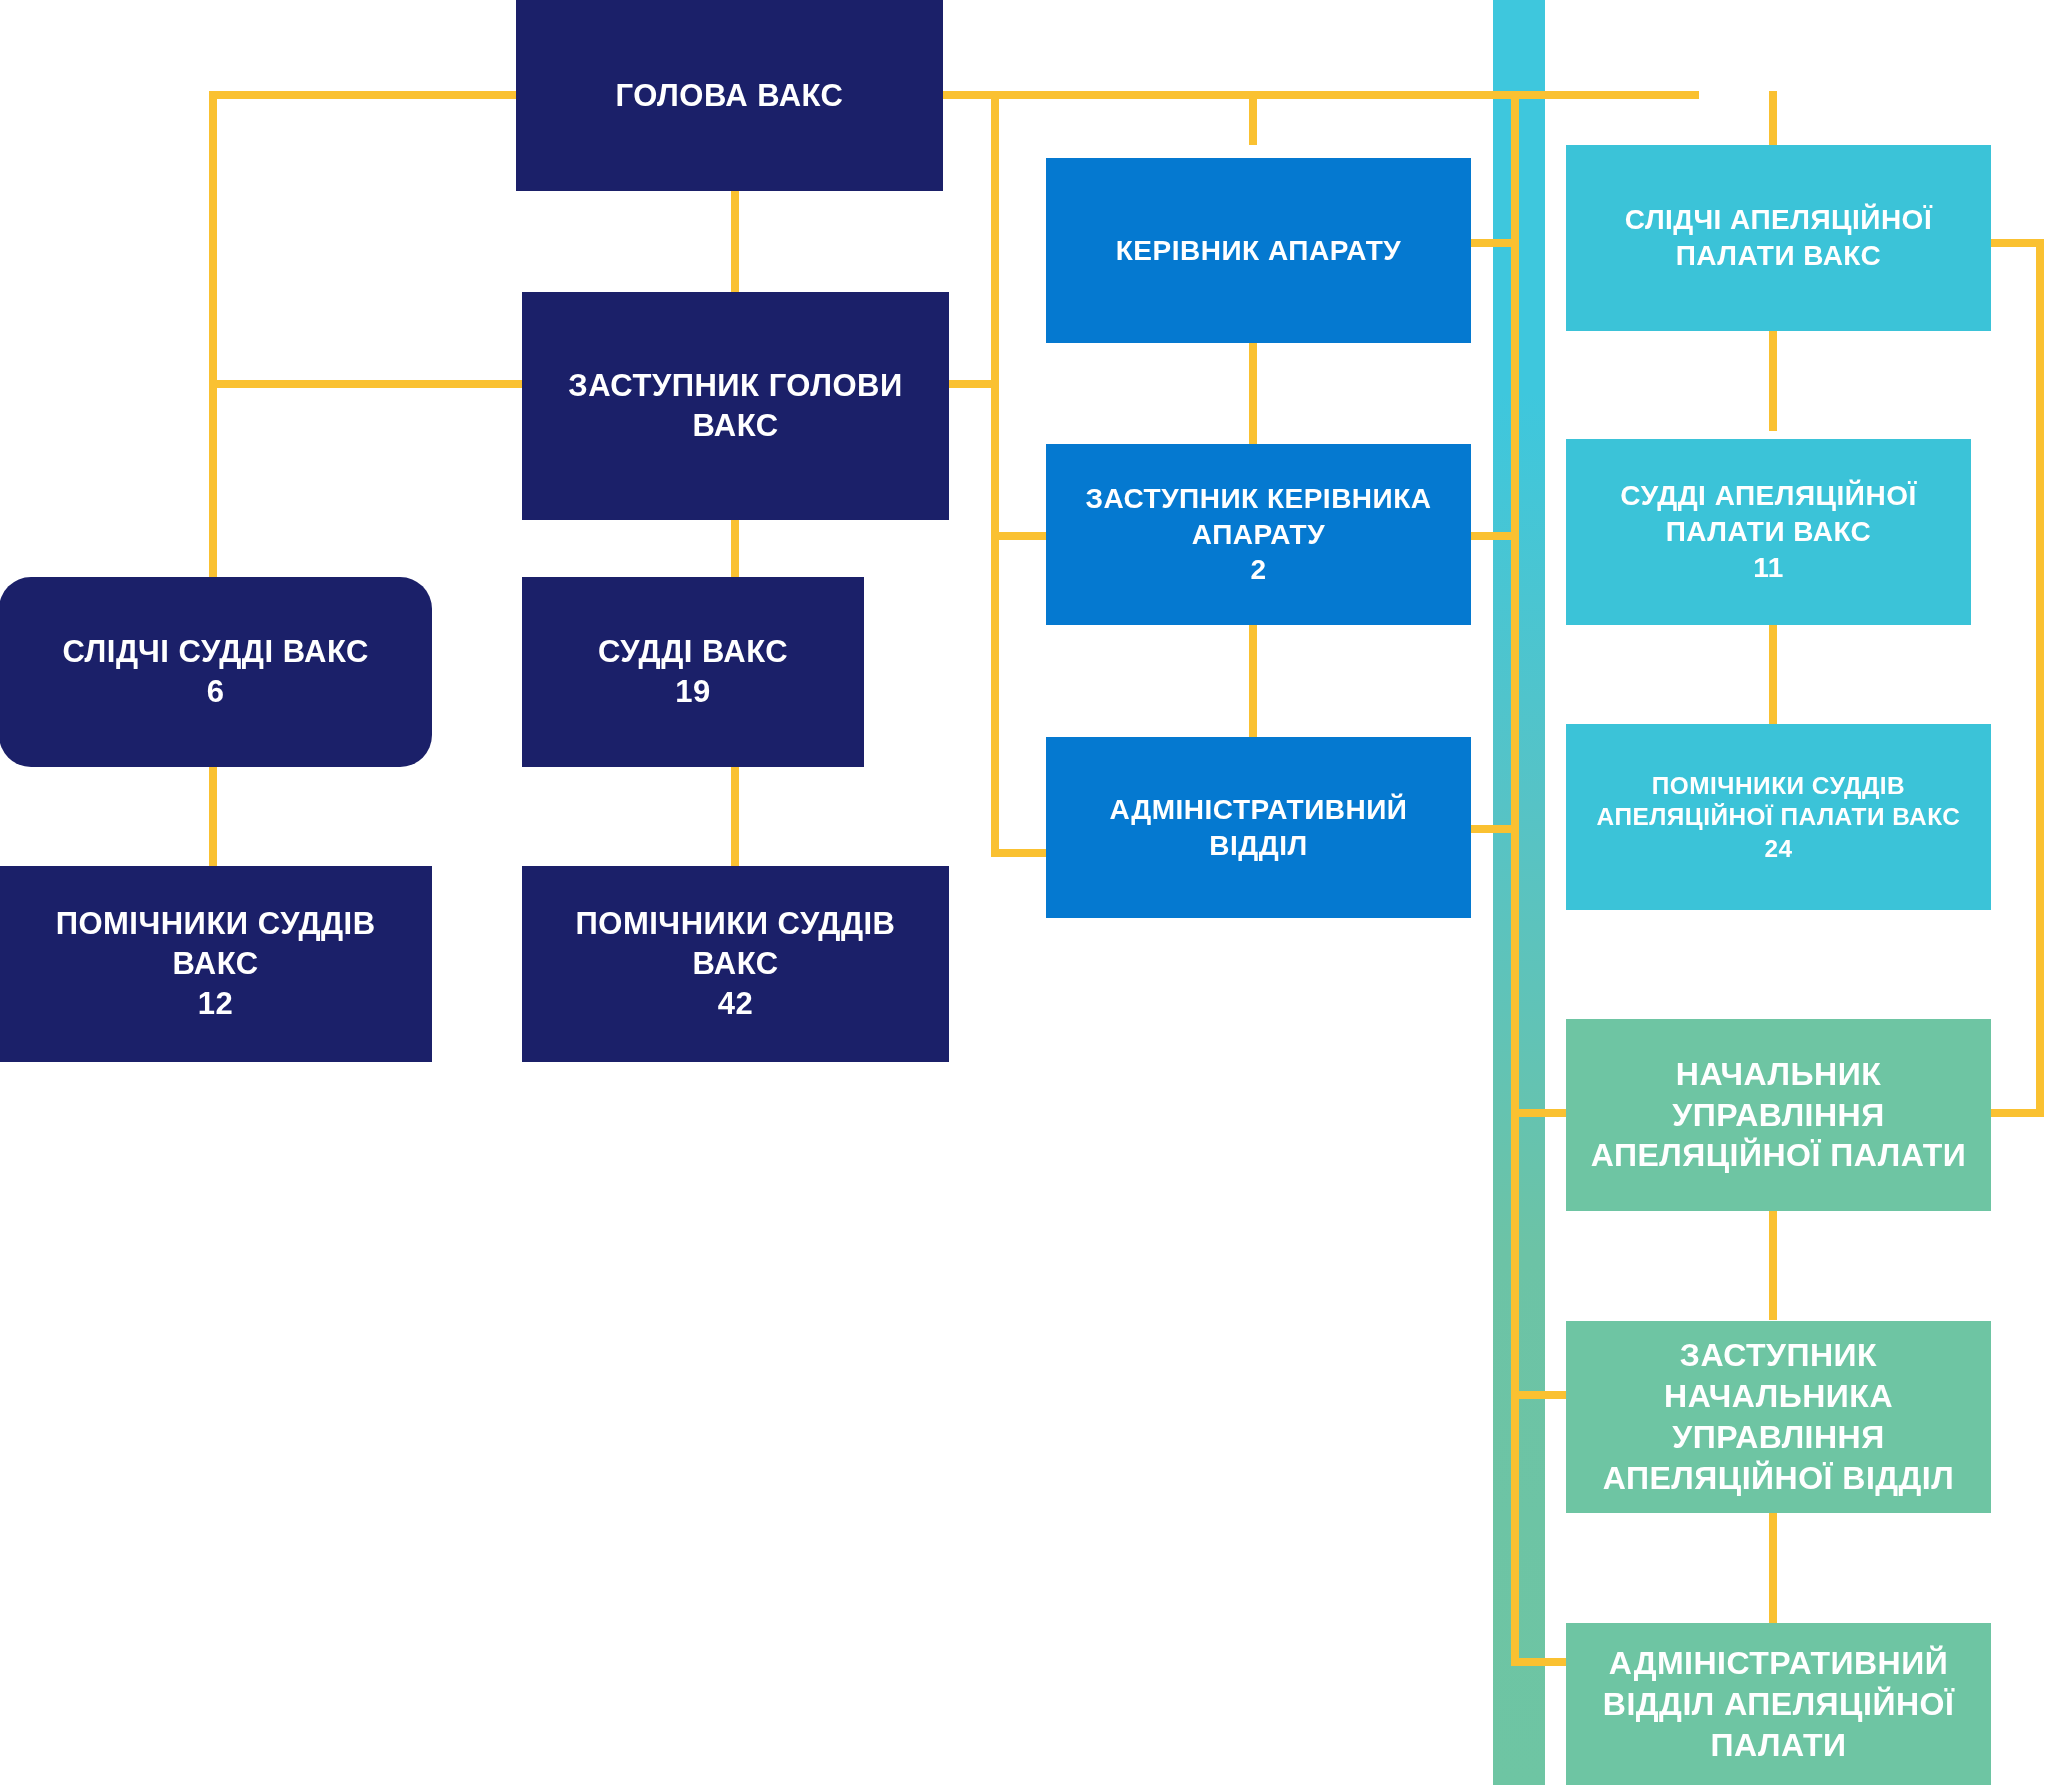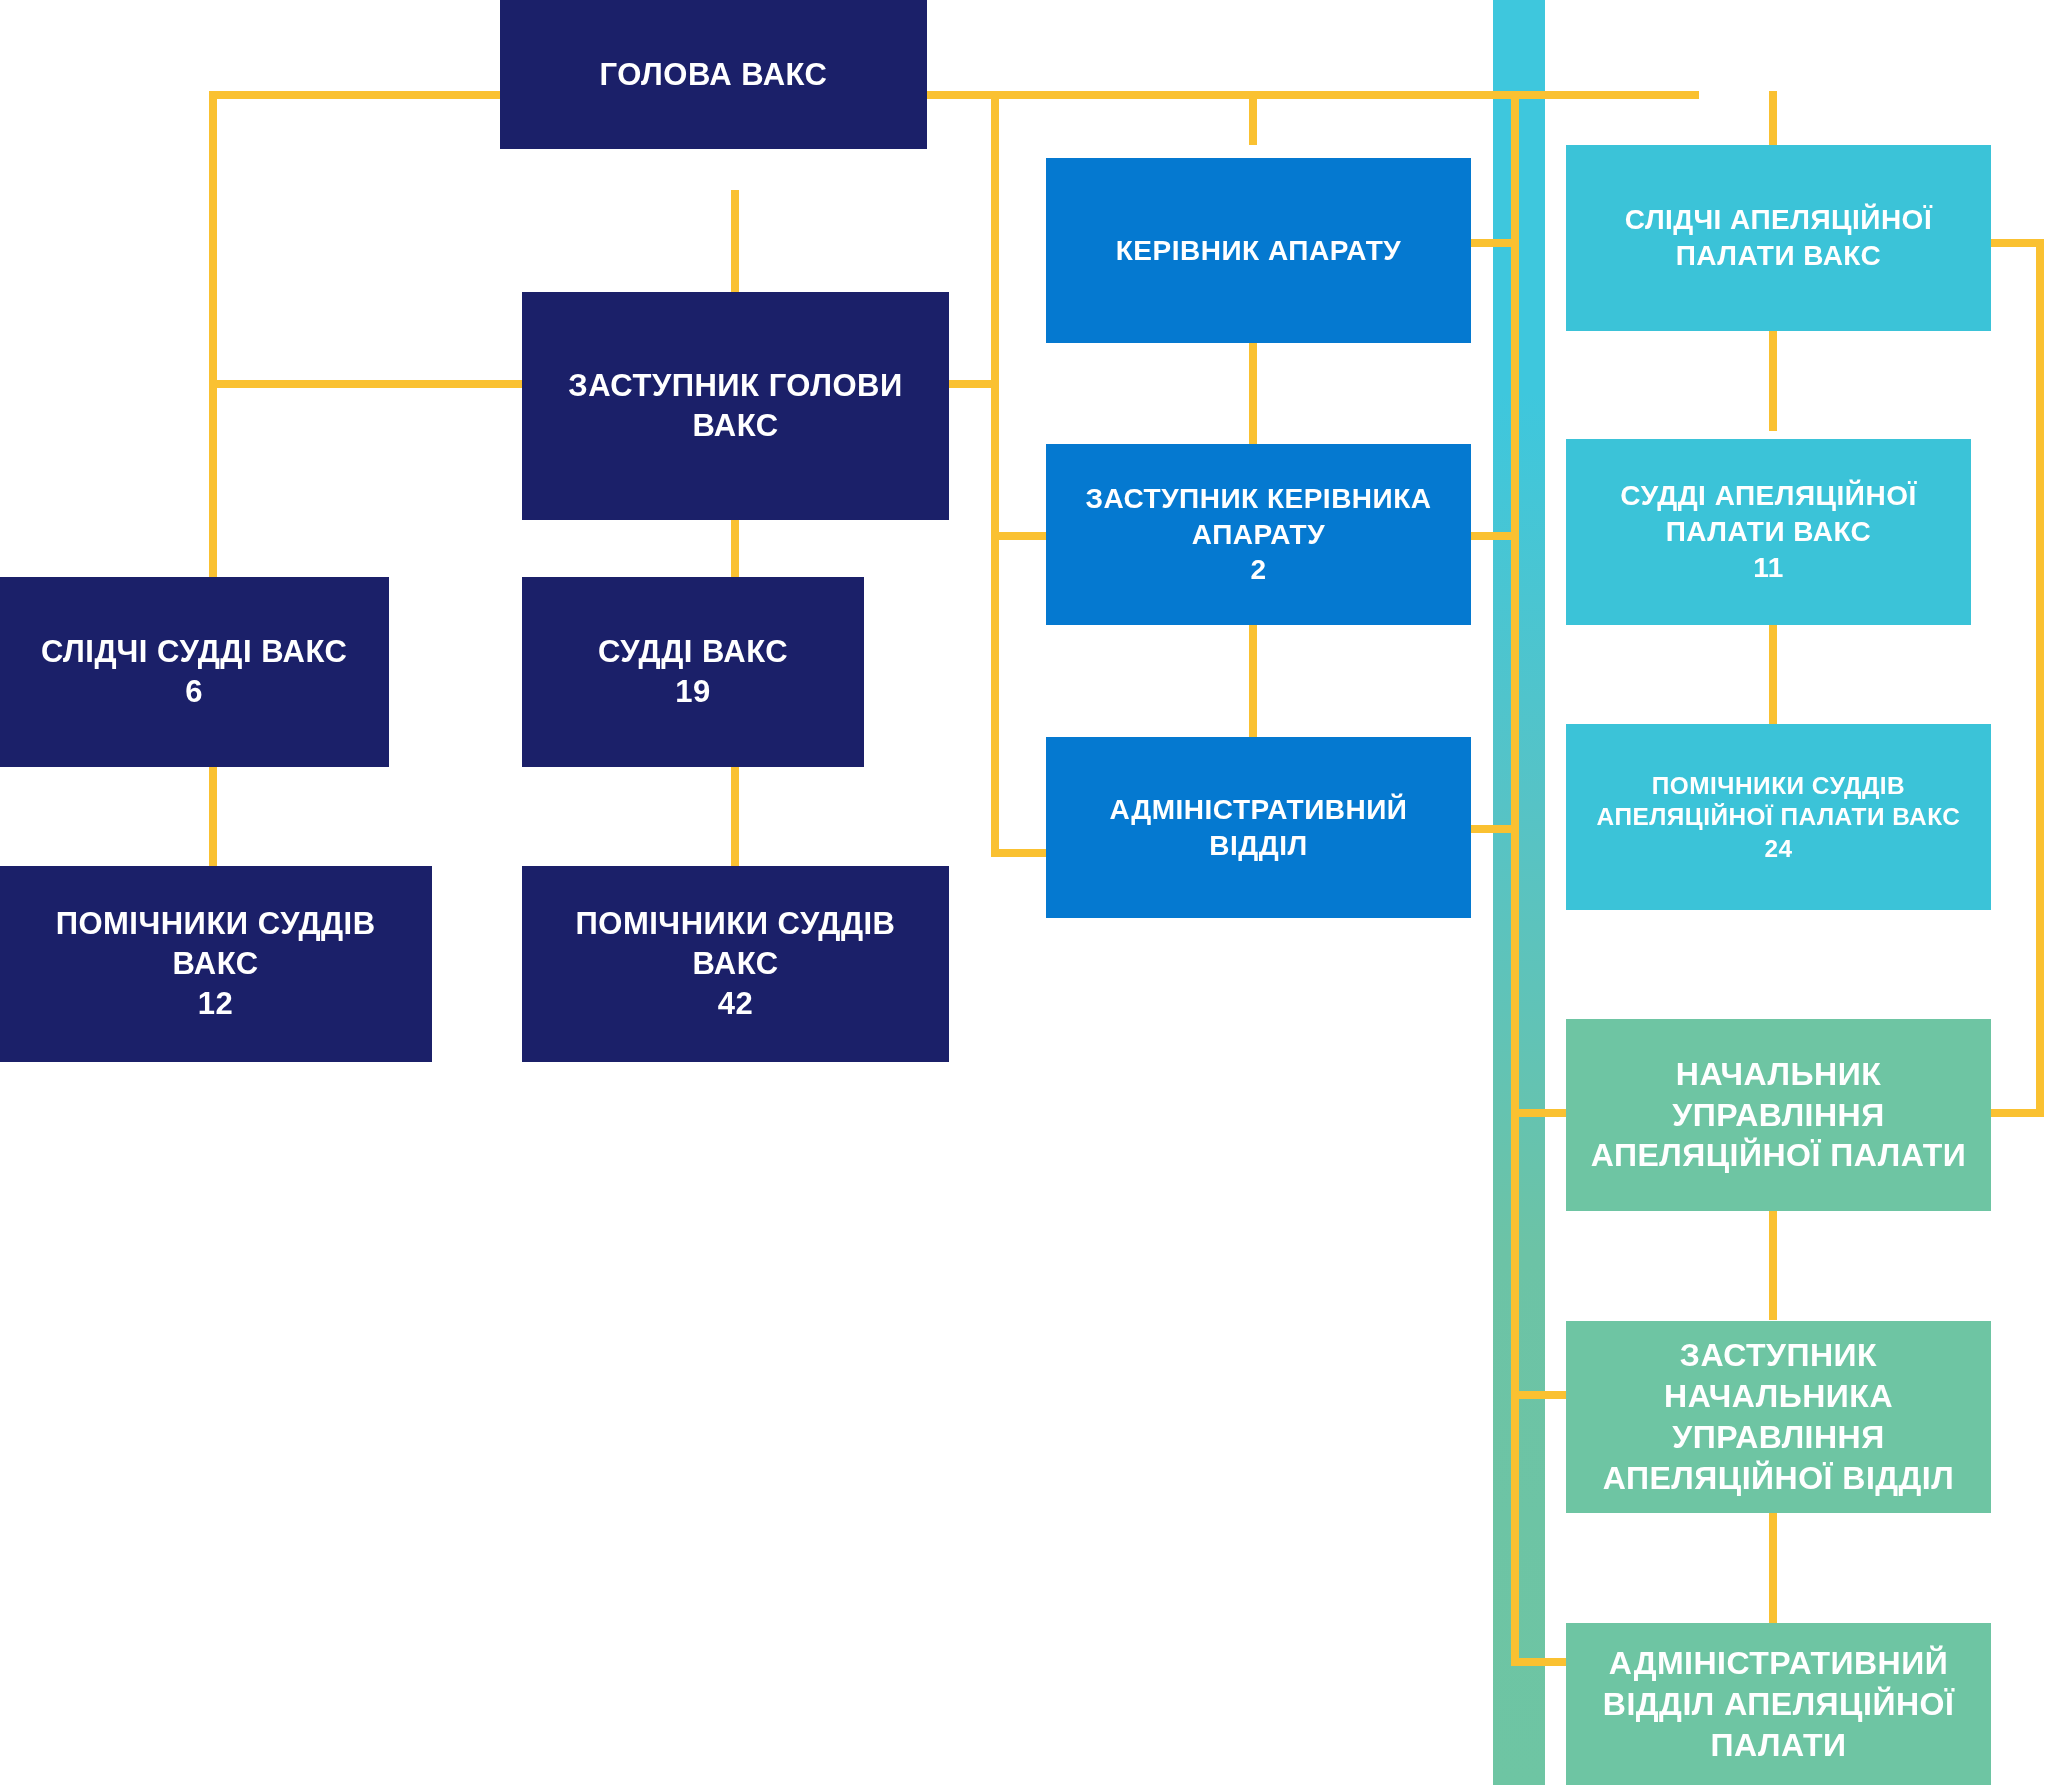--- a/index.html
+++ b/index.html
@@ -103,30 +103,30 @@
   <div class="ln v" style="left:1769px; top:91px; height:54px;"></div>
   <div class="ln v" style="left:1769px; top:331px; height:100px;"></div>
   <div class="ln v" style="left:1769px; top:624px; height:100px;"></div>
   <div class="ln v" style="left:1769px; top:1210px; height:110px;"></div>
   <div class="ln v" style="left:1769px; top:1513px; height:110px;"></div>
 
   <div class="ln h" style="left:1990px; top:239px; width:54px;"></div>
   <div class="ln v" style="left:2036px; top:239px; height:878px;"></div>
   <div class="ln h" style="left:1990px; top:1109px; width:54px;"></div>
 
-  <div class="box navy fs34" style="left:500px; top:0px; width:427px; height:149px;">
+  <div class="box navy fs34" style="left:516px; top:0px; width:427px; height:191px;">
     <span class="txt">ГОЛОВА ВАКС</span>
   </div>
 
   <div class="box navy fs34" style="left:522px; top:292px; width:427px; height:228px;">
     <span class="txt">ЗАСТУПНИК ГОЛОВИ
 ВАКС</span>
   </div>
 
-  <div class="box navy fs34" style="left:-0.9px; top:577px; width:390px; height:190px;">
+  <div class="box navy fs34" style="left:-0.9px; top:577px; width:433px; height:190px;border-radius:32px;">
     <span class="txt">СЛІДЧІ СУДДІ ВАКС
 6</span>
   </div>
 
   <div class="box navy fs34" style="left:522px; top:577px; width:342px; height:190px;">
     <span class="txt">СУДДІ ВАКС
 19</span>
   </div>
 
   <div class="box navy fs34" style="left:-0.9px; top:866px; width:433px; height:196px;">

